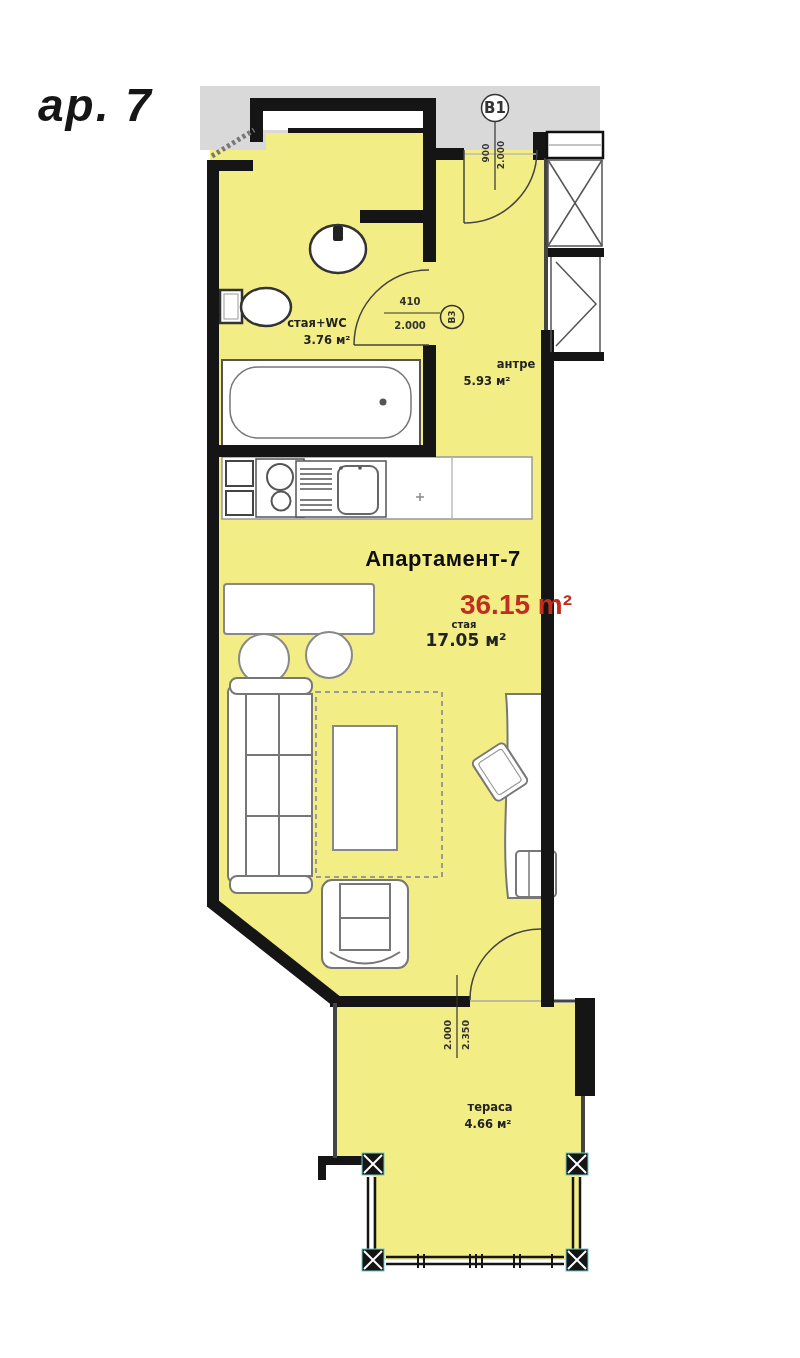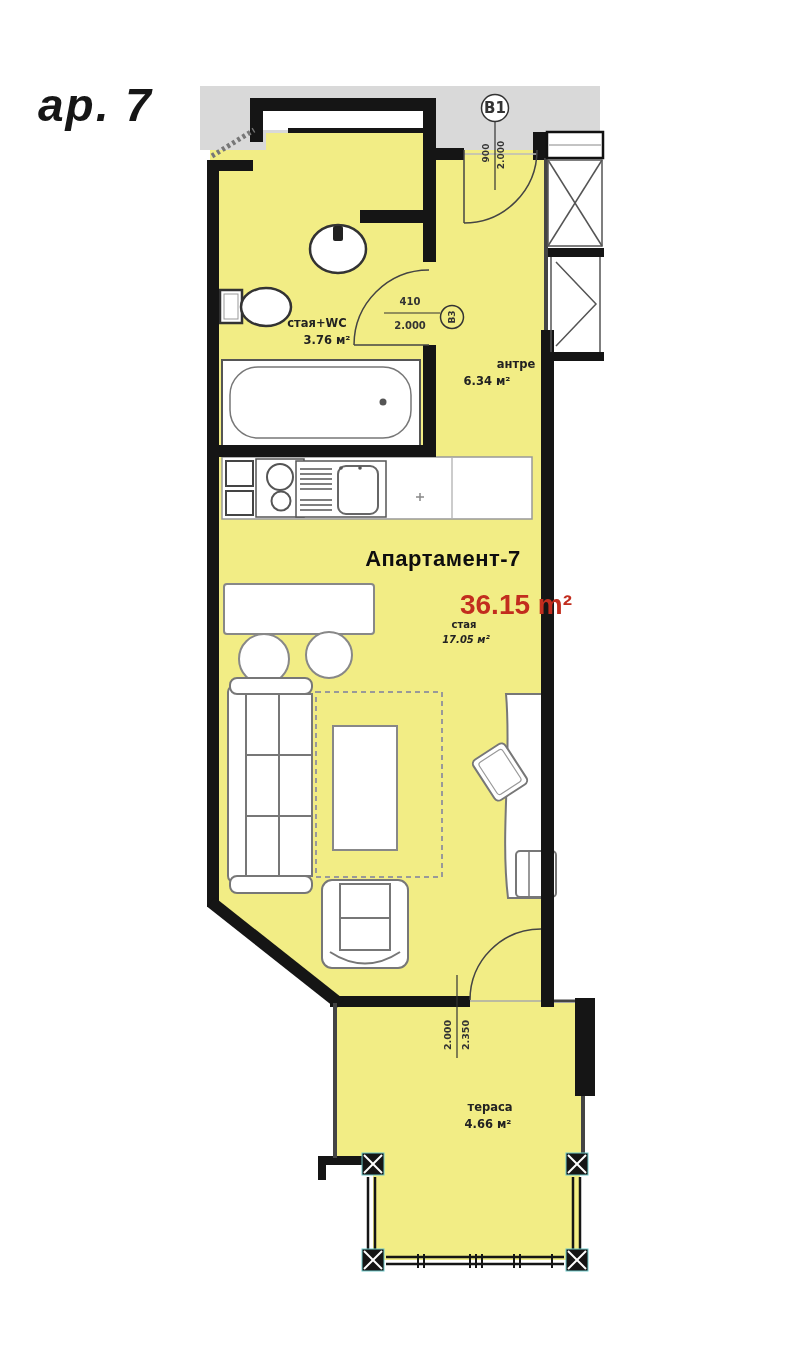--- a/index.html
+++ b/index.html
@@ -274,27 +274,27 @@
           </g>
       </g>
     </g>
   </svg>
 
   <div class="plan-name">ар. 7</div>
 
   <div class="lbl apt-title" style="left:443px;top:559px;">Апартамент-7</div>
   <div class="lbl apt-area" style="left:472px;top:605px;margin-left:44px;">36.15 m²</div>
   <div class="lbl tiny" style="left:464px;top:625px;">стая</div>
-  <div class="lbl" style="left:466px;top:640px;font-size:10px;font-style:italic;">17.05 м²</div>
+  <div class="lbl" style="left:466px;top:640px;font-size:17px;">17.05 м²</div>
 
   <div class="lbl small-room" style="left:317px;top:324px;">стая+WC</div>
   <div class="lbl small-room" style="left:327px;top:341px;">3.76 м²</div>
 
   <div class="lbl small-room" style="left:489px;top:365px;margin-left:27px;">антре</div>
-  <div class="lbl small-room" style="left:487px;top:382px;">6.34 м²</div>
+  <div class="lbl small-room" style="left:487px;top:382px;">5.93 м²</div>
 
   <div class="lbl small-room" style="left:490px;top:1108px;">тераса</div>
   <div class="lbl small-room" style="left:488px;top:1125px;">4.66 м²</div>
 
   <div class="lbl marker" style="left:495px;top:108px;">B1</div>
   <div class="lbl marker rot" style="left:452px;top:317px;font-size:9px;">B3</div>
 
   <div class="lbl dim rot" style="left:486px;top:153px;">900</div>
   <div class="lbl dim rot" style="left:501px;top:155px;">2.000</div>
 

